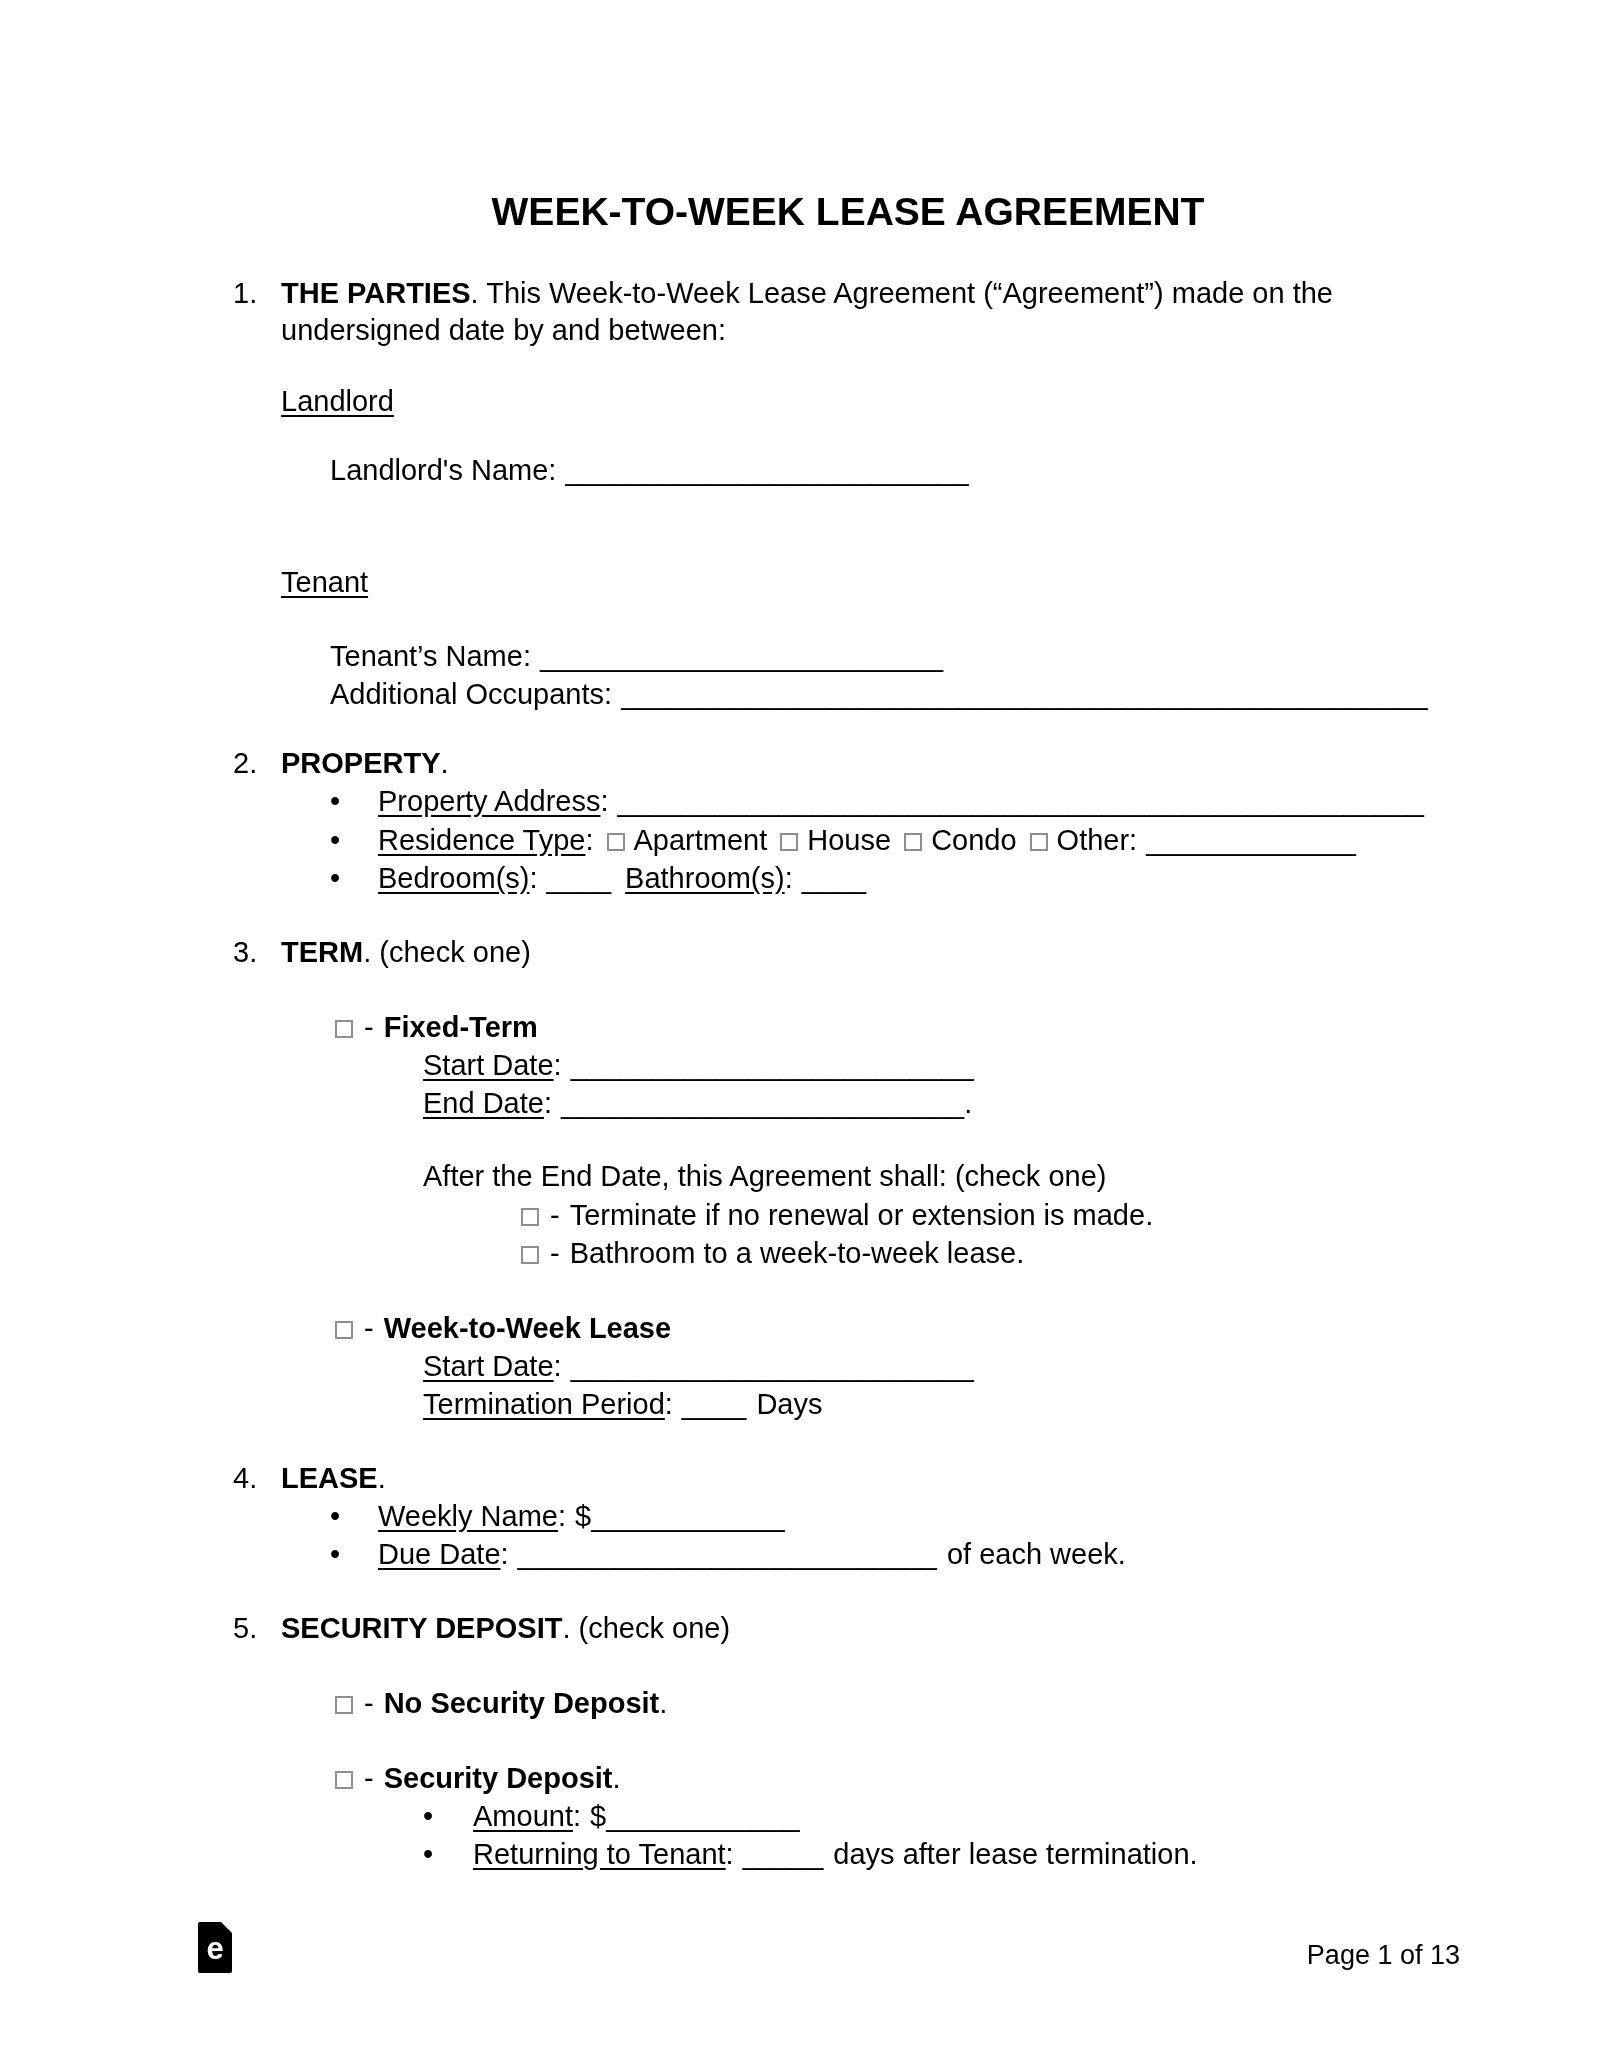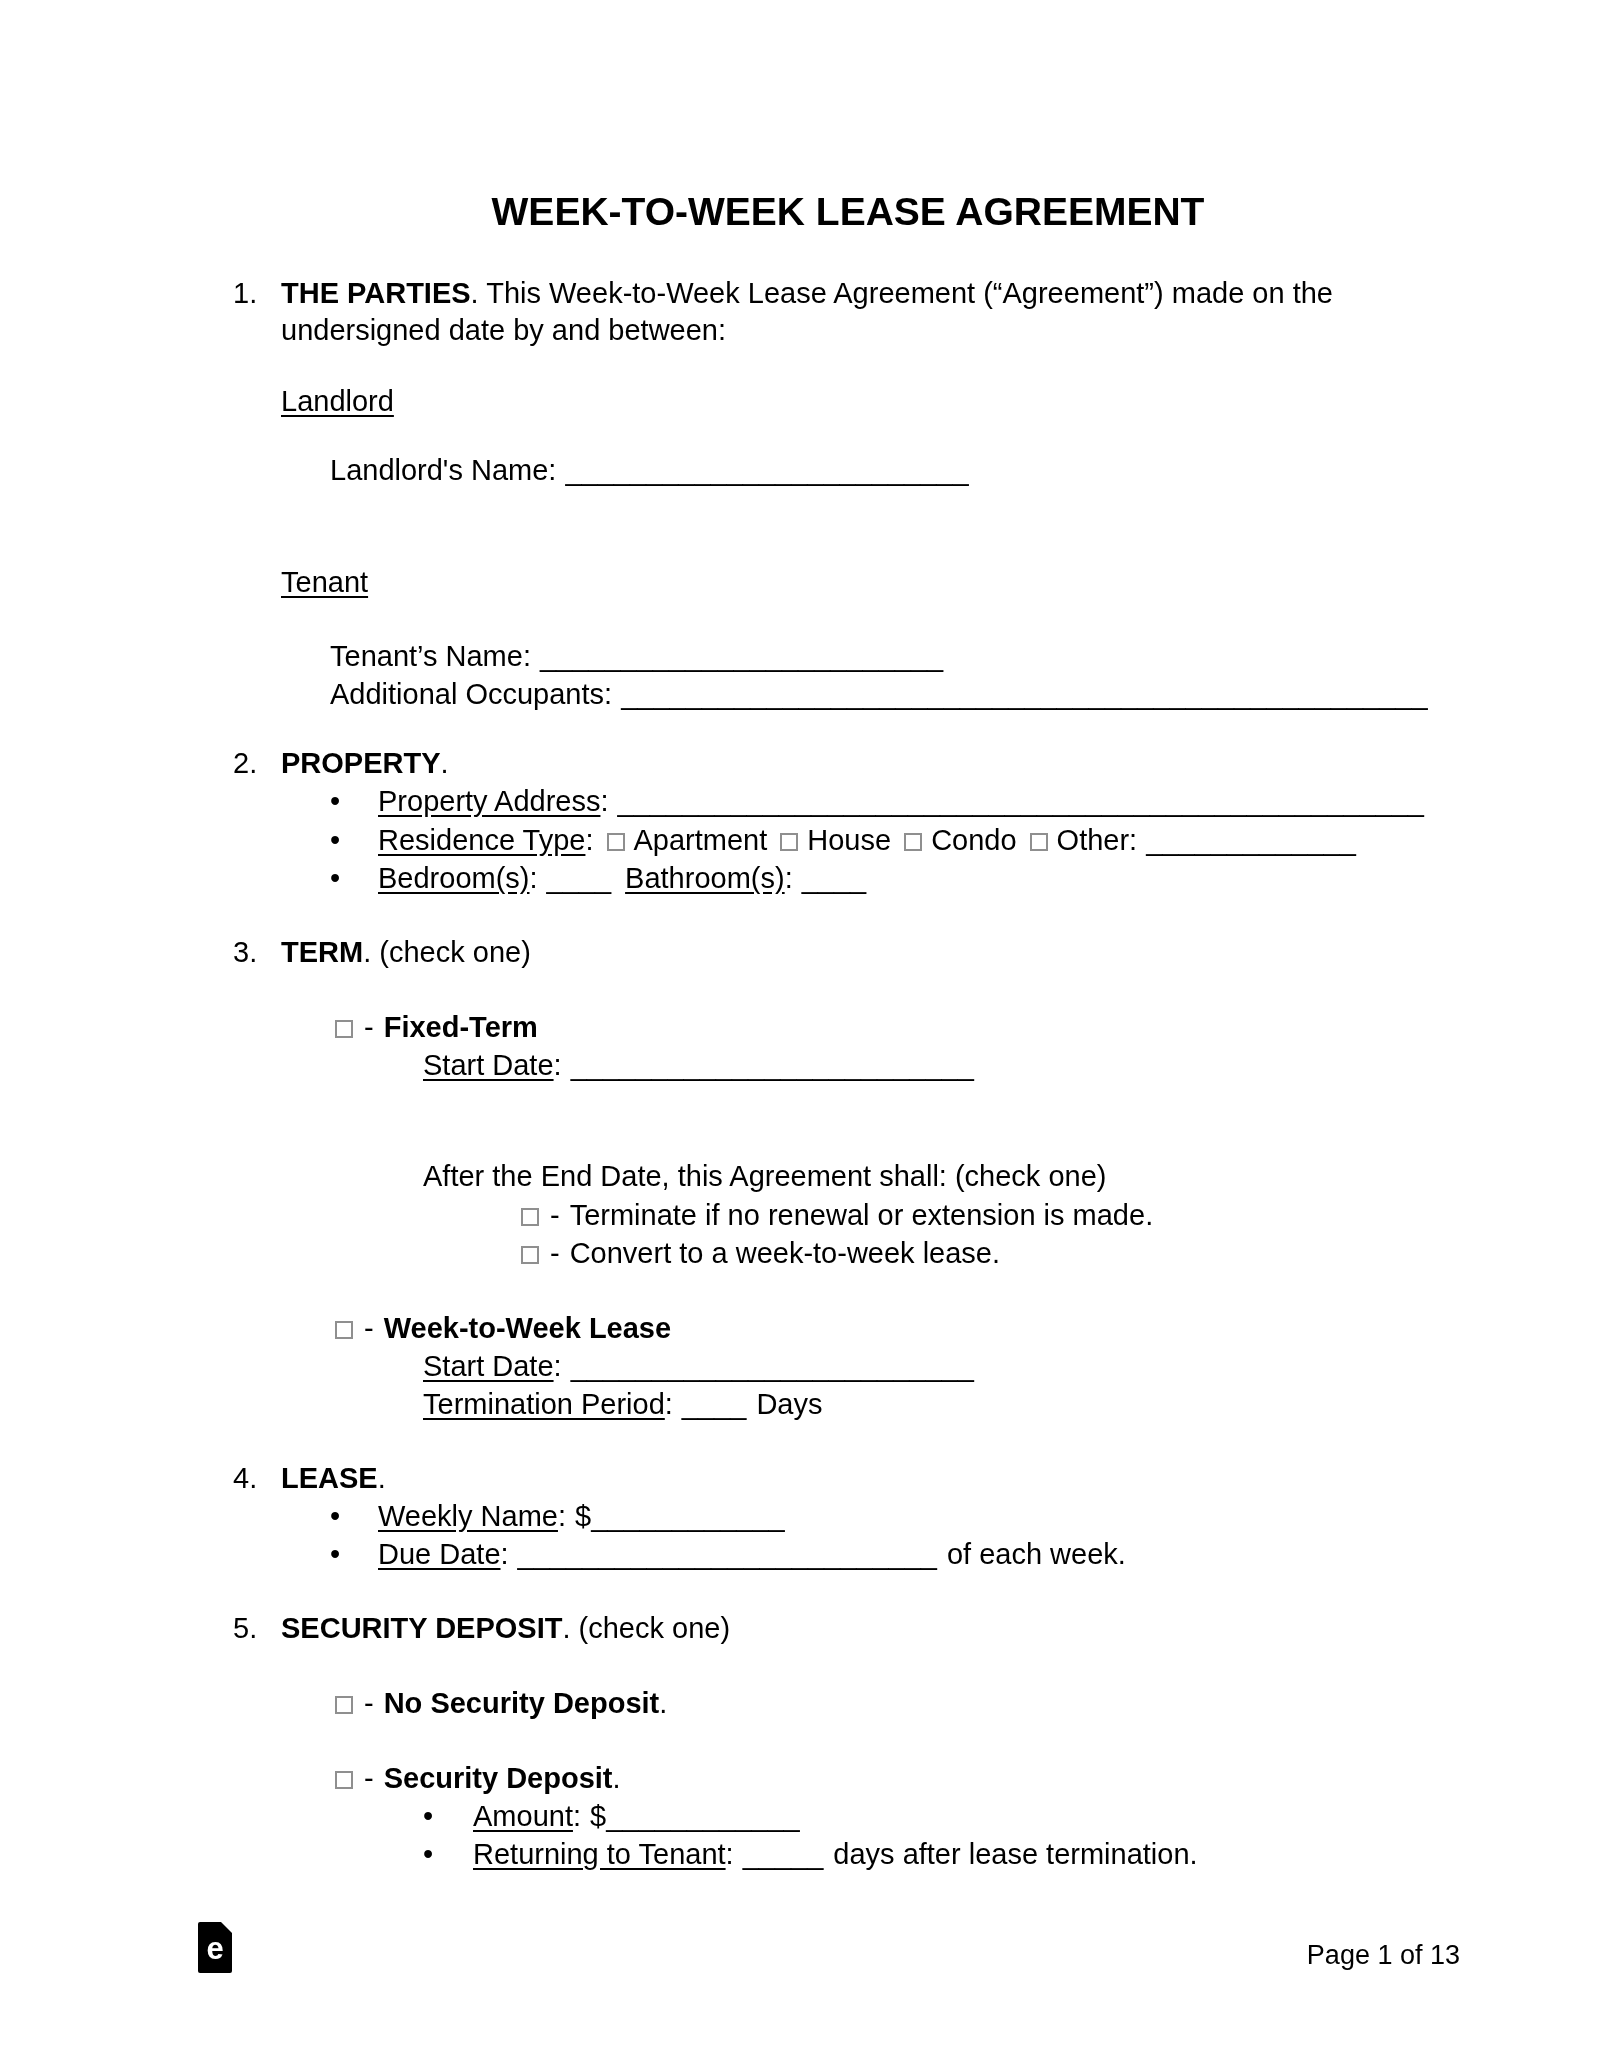--- a/index.html
+++ b/index.html
@@ -105,28 +105,31 @@
   <div class="line" style="top:934px; left:185px">
     <span class="num">3.</span><b>TERM</b><span>. (check one)</span>
   </div>
 
   <div class="line" style="top:1009px; left:287px">
     <span class="cb"></span><span class="dash">-</span><b>Fixed-Term</b>
   </div>
   <div class="line" style="top:1047px; left:375px">
     <span class="u">Start Date</span><span>:</span><span class="blank">_________________________</span>
   </div>
+  <div class="line" style="top:1085px; left:375px">
+    <span class="u">End Date</span><span>:</span><span class="blank">_________________________</span><span>.</span>
+  </div>
 
   <div class="line" style="top:1158px; left:375px">After the End Date, this Agreement shall: (check one)</div>
 
   <div class="line" style="top:1197px; left:473px">
     <span class="cb"></span><span class="dash">-</span><span>Terminate if no renewal or extension is made.</span>
   </div>
   <div class="line" style="top:1235px; left:473px">
-    <span class="cb"></span><span class="dash">-</span><span>Convert to a week-to-week lease.</span>
+    <span class="cb"></span><span class="dash">-</span><span>Bathroom to a week-to-week lease.</span>
   </div>
 
   <div class="line" style="top:1310px; left:287px">
     <span class="cb"></span><span class="dash">-</span><b>Week-to-Week Lease</b>
   </div>
   <div class="line" style="top:1348px; left:375px">
     <span class="u">Start Date</span><span>:</span><span class="blank">_________________________</span>
   </div>
   <div class="line" style="top:1386px; left:375px">
     <span class="u">Termination Period</span><span>:</span><span class="blank">____</span><span class="sfx">Days</span>

